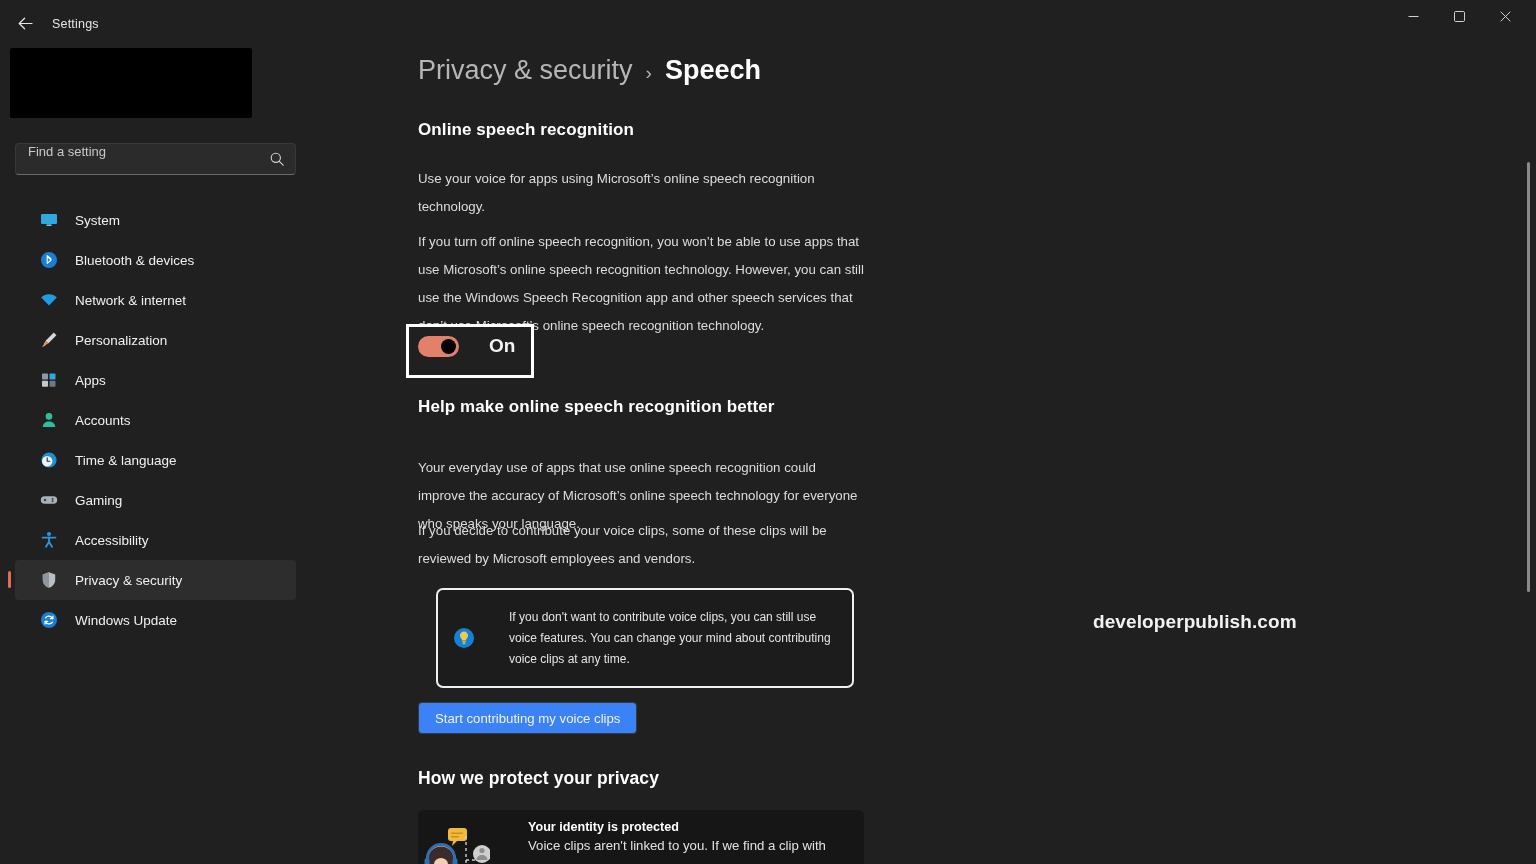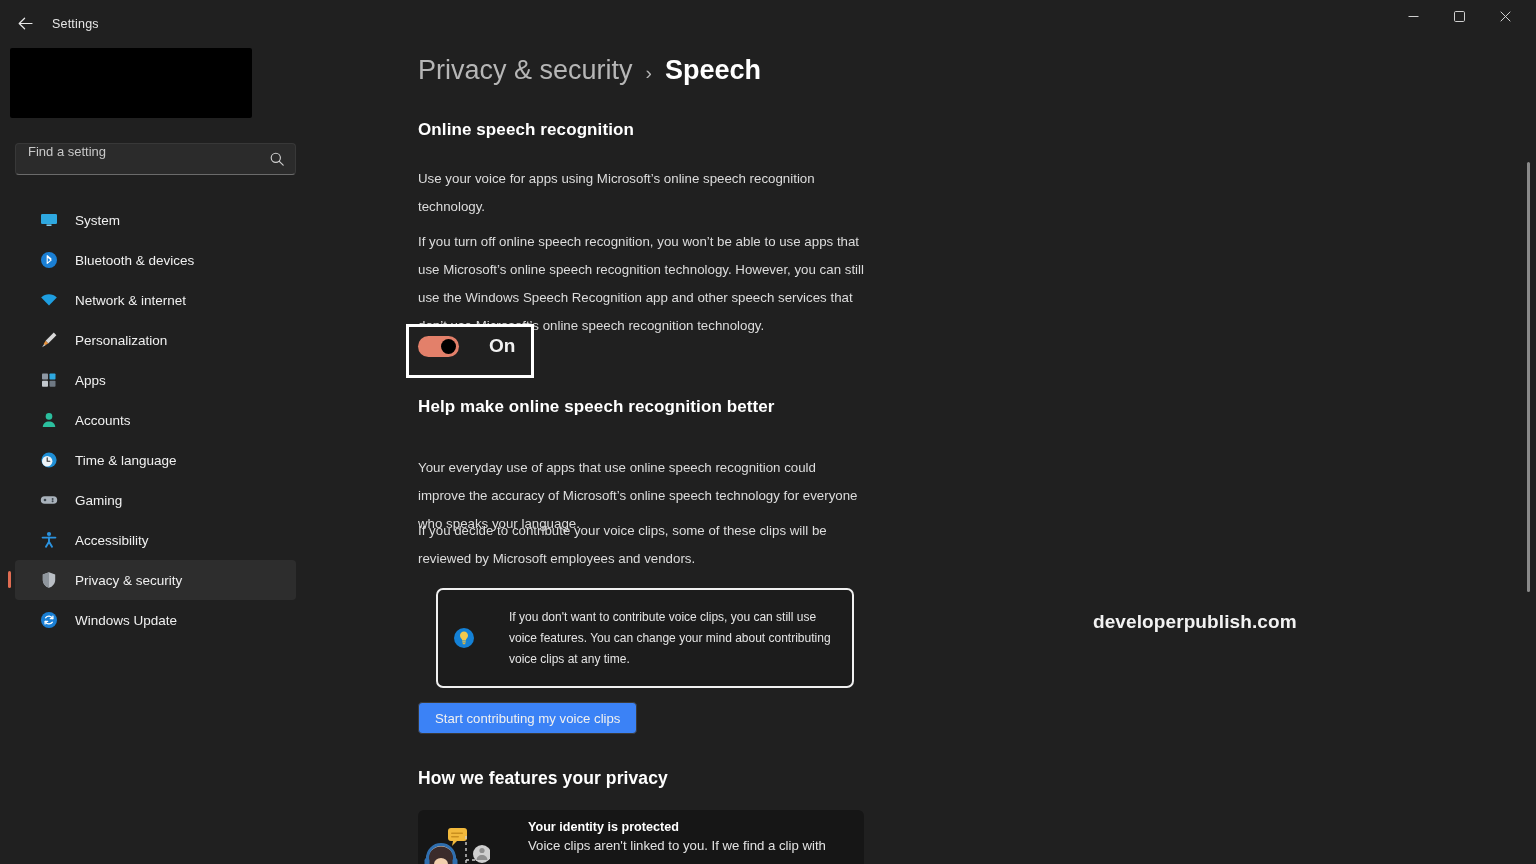--- a/index.html
+++ b/index.html
@@ -437,21 +437,21 @@
           <path d="M11 4.6c2.3 0 4 1.8 4 4 0 1.6-0.9 2.5-1.5 3.2-0.4 0.5-0.6 0.8-0.6 1.3v0.4h-3.8v-0.4c0-0.5-0.2-0.8-0.6-1.3C7.9 11.1 7 10.2 7 8.6c0-2.2 1.7-4 4-4z" fill="#f2c94c"></path>
           <rect x="9.2" y="14.2" width="3.6" height="1.3" rx="0.5" fill="#f2c94c"></rect>
           <rect x="9.6" y="16" width="2.8" height="1.2" rx="0.5" fill="#e0b63e"></rect>
         </svg>
       </span>
       <span class="callout-text">If you don't want to contribute voice clips, you can still use voice features.  You can change your mind about contributing voice clips at any time.</span>
     </div>
 
     <div class="btn">Start contributing my voice clips</div>
 
-    <div class="h2" style="top:728px; font-size:17.5px;">How we features your privacy</div>
+    <div class="h2" style="top:728px; font-size:17.5px;">How we protect your privacy</div>
 
     <div class="privacy-card">
       <span class="pc-art">
         <svg width="68" height="70" viewBox="0 0 68 70">
           <circle cx="19" cy="44" r="15" fill="#f0c9a8"></circle>
           <path d="M6 44c0-8 5.8-13.6 13-13.6S32 36 32 44c0 2-0.6 3.8-1.6 5.3H7.6C6.6 47.8 6 46 6 44z" fill="#3b2b2b"></path>
           <path d="M12 50c2 4 12 4 14 0l2 14H10z" fill="#5a7fb8"></path>
           <ellipse cx="19" cy="48" rx="7" ry="6" fill="#f2cfae"></ellipse>
           <path d="M4 42a15 15 0 0 1 30 0v3h-3v-3a12 12 0 0 0-24 0v3H4z" fill="#2f6fb0"></path>
           <rect x="2.5" y="42" width="5" height="8" rx="2.4" fill="#2f6fb0"></rect>

